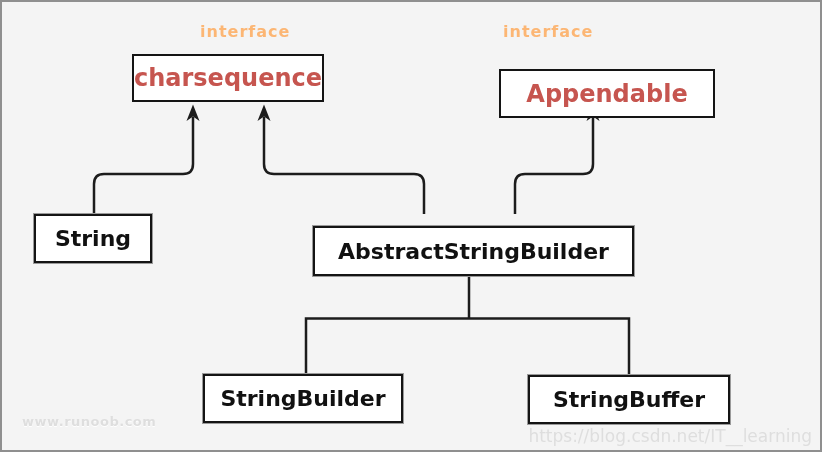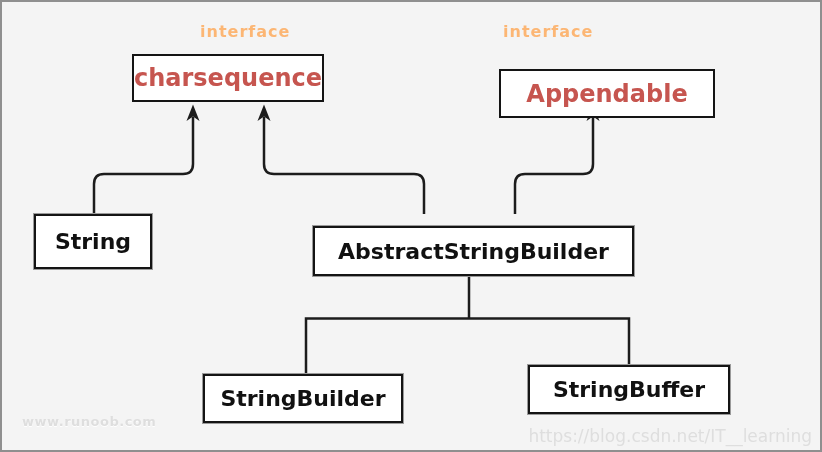--- a/index.html
+++ b/index.html
@@ -68,24 +68,24 @@
     text-shadow:0 1px 0 rgba(255,255,255,0.9);
   }
   .wm-right{
     right:8px;top:424px;
     font-size:17px;
     font-weight:400;
   }
   
   #n-charsequence{left:130px;top:52px;width:192px;height:48px;}
   #n-appendable  {left:497px;top:51px;width:216px;height:49px;margin-top:16px;}
-  #n-string      {left:32px; top:212px;width:118px;height:55px;}
+  #n-string      {left:32px; top:212px;width:118px;height:49px;}
   #n-asb         {left:311px;top:224px;width:321px;height:50px;}
   #n-sbuilder    {left:201px;top:372px;width:200px;height:49px;}
-  #n-sbuffer     {left:526px;top:363px;width:202px;height:49px;text-align:center;}
+  #n-sbuffer     {left:526px;top:373px;width:202px;height:49px;text-align:center;}
   #st-1{left:198px;top:20px;}
   #st-2{left:501px;top:20px;}
 </style>
 </head>
 <body>
 
 <div class="canvas">
 
   <svg class="wires" viewBox="0 0 822 452">
     <g stroke="var(--line)" stroke-width="2.5" fill="none">

